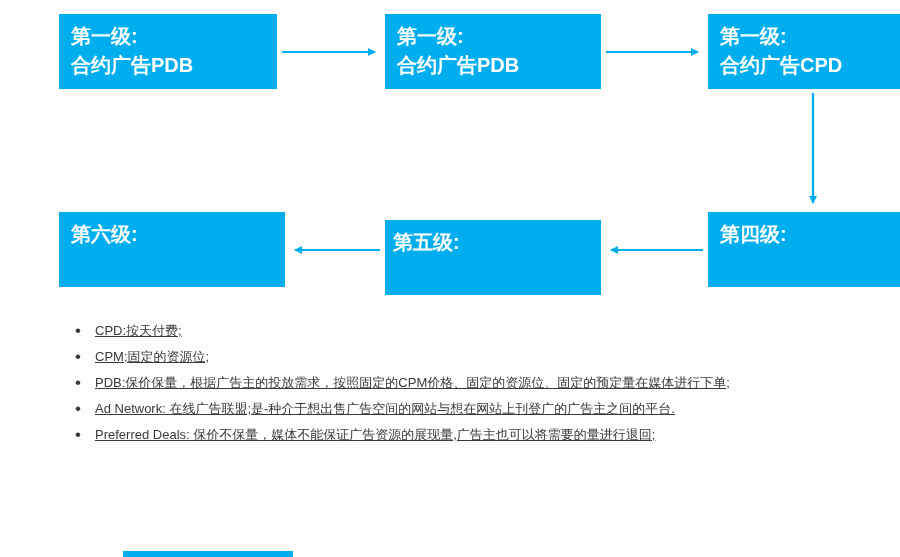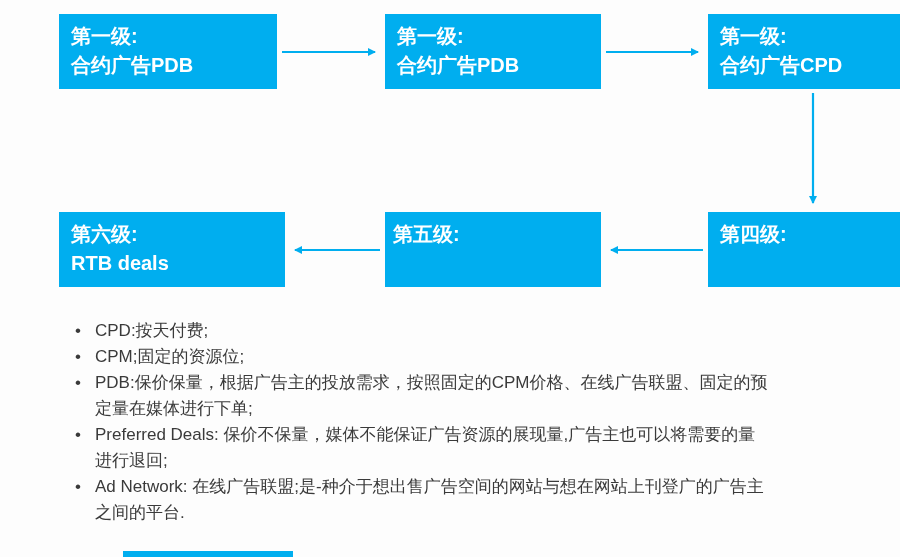--- a/index.html
+++ b/index.html
@@ -42,23 +42,24 @@
   ul.notes{
     position:absolute;
     left:26px;top:318px;
     width:700px;
     margin:0;padding:0;
     list-style:none;
   }
   ul.notes li{
     position:relative;
     padding-left:24px;
-    font-size:17px;
+    font-size:13px;
     line-height:26px;
     color:var(--ink);
+    text-decoration:underline;
   }
   ul.notes li::before{
     content:"\2022";
     position:absolute;
     left:4px;top:0;
     color:var(--ink);
     font-size:17px;
   }
   .bottom-bar{
     position:absolute;
@@ -80,23 +81,22 @@
     <span class="l1">第一级:</span>
     <span class="l2">合约广告PDB</span>
   </div>
   <div class="box" style="left:663px;top:14px;width:222px;">
     <span class="l1">第一级:</span>
     <span class="l2">合约广告CPD</span>
   </div>
 
   <div class="box" style="left:14px;top:212px;width:226px;">
     <span class="l1">第六级:</span>
-    <span class="l2">RTB deals</span>
   </div>
-  <div class="box" style="left:340px;top:212px;width:216px;padding-left:8px;">
+  <div class="box" style="left:340px;top:220px;width:216px;padding-left:8px;">
     <span class="l1">第五级:</span>
   </div>
   <div class="box" style="left:663px;top:212px;width:268px;">
     <span class="l1">第四级:</span>
   </div>
 
   <svg class="arrows" viewBox="0 0 900 310" xmlns="http://www.w3.org/2000/svg">
     <defs>
       <marker id="ah" markerWidth="9" markerHeight="9" refX="7" refY="4" orient="auto" markerUnits="userSpaceOnUse">
         <path d="M0,0 L8,4 L0,8 z" fill="#00aeef"></path>
@@ -105,20 +105,20 @@
     <line x1="237" y1="52" x2="330" y2="52" marker-end="url(#ah)"></line>
     <line x1="561" y1="52" x2="653" y2="52" marker-end="url(#ah)"></line>
     <line x1="768" y1="93" x2="768" y2="203" marker-end="url(#ah)"></line>
     <line x1="658" y1="250" x2="566" y2="250" marker-end="url(#ah)"></line>
     <line x1="335" y1="250" x2="250" y2="250" marker-end="url(#ah)"></line>
   </svg>
 
   <ul class="notes">
     <li>CPD:按天付费;</li>
     <li>CPM;固定的资源位;</li>
-    <li>PDB:保价保量，根据广告主的投放需求，按照固定的CPM价格、在线广告联盟、固定的预定量在媒体进行下单;</li>
+    <li>PDB:保价保量，根据广告主的投放需求，按照固定的CPM价格、固定的资源位、固定的预定量在媒体进行下单;</li>
+    <li>Ad Network: 在线广告联盟;是-种介于想出售广告空间的网站与想在网站上刊登广的广告主之间的平台.</li>
     <li>Preferred Deals: 保价不保量，媒体不能保证广告资源的展现量,广告主也可以将需要的量进行退回;</li>
-    <li>Ad Network: 在线广告联盟;是-种介于想出售广告空间的网站与想在网站上刊登广的广告主之间的平台.</li>
   </ul>
 
   <div class="bottom-bar"></div>
 
 </div>
 
 </body></html>

